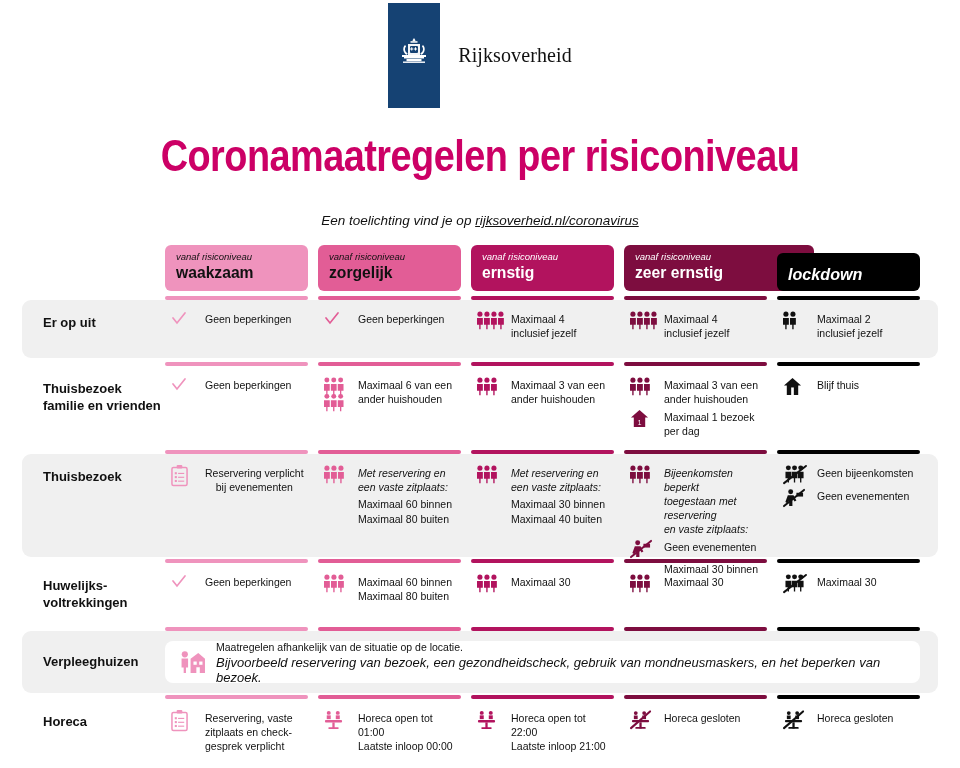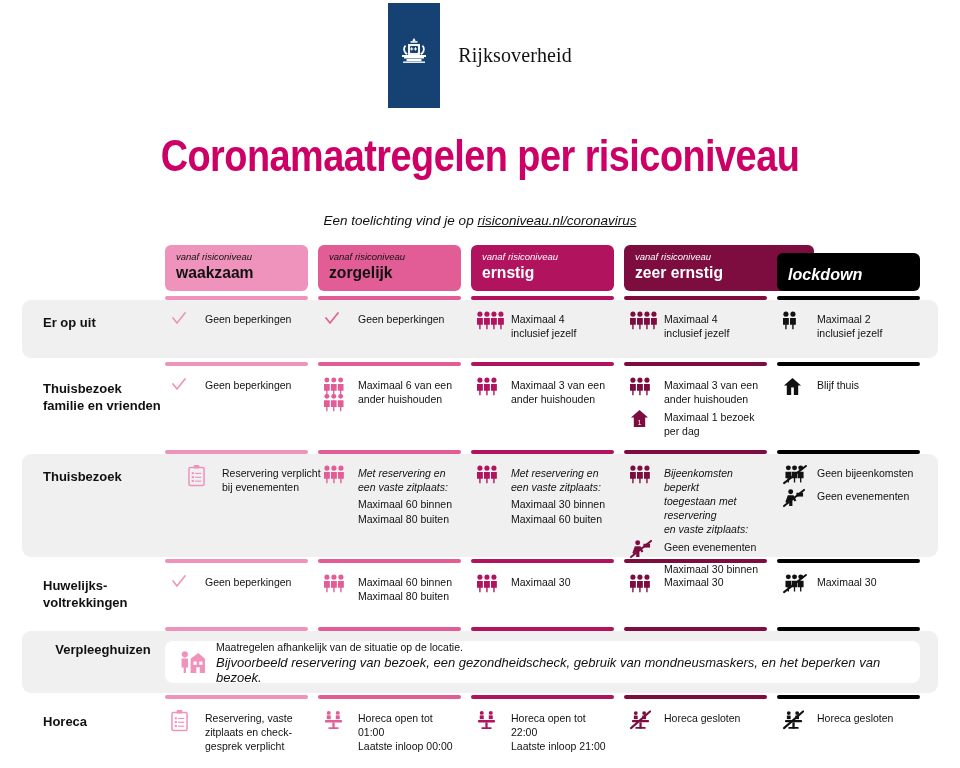--- a/index.html
+++ b/index.html
@@ -108,21 +108,21 @@
             <path d="M17.2 12.3h1v1.1h1.1v1h-1.1v1.1h-1v-1.1h-1.1v-1h1.1zM21 12.3h1v1.1h1.1v1H22v1.1h-1v-1.1h-1.1v-1H21z"></path>
           </g>
         </svg>
       </div>
       <div class="logo-text">Rijksoverheid</div>
     </div>
   </div>
 
   <div class="title">Coronamaatregelen per risiconiveau</div>
   <div class="subtitle">
-    <span>Een toelichting vind je op </span><span class="lnk">risiconiveau.nl/coronavirus</span>
+    <span>Een toelichting vind je op </span><span class="lnk">rijksoverheid.nl/coronavirus</span>
   </div>
 
   <div class="grid" id="grid">
       <div class="colhead" style="left: 165px; width: 143px; background: rgb(239, 147, 189);">
         <span class="pre">vanaf risiconiveau</span>
         <span class="lvl">waakzaam</span>
       </div>
       <div class="colhead" style="left: 318px; width: 143px; background: rgb(226, 93, 150);">
         <span class="pre">vanaf risiconiveau</span>
         <span class="lvl">zorgelijk</span>
@@ -303,21 +303,21 @@
           <span class="tx">Blijf thuis</span>
         </div>
       </div>
       <div class="rowband" style="top: 209px; height: 103px; background: rgb(240, 240, 240);"></div>
       <div class="rowlabel" style="top: 223px; white-space: pre-line;">Thuisbezoek</div>
       <div class="rule" style="left: 165px; width: 143px; top: 205px; background: rgb(239, 147, 189);"></div>
       <div class="rule" style="left: 318px; width: 143px; top: 205px; background: rgb(226, 93, 150);"></div>
       <div class="rule" style="left: 471px; width: 143px; top: 205px; background: rgb(178, 19, 94);"></div>
       <div class="rule" style="left: 624px; width: 143px; top: 205px; background: rgb(125, 13, 63);"></div>
       <div class="rule" style="left: 777px; width: 143px; top: 205px; background: rgb(0, 0, 0);"></div>
-      <div class="cell" style="left: 188px; width: 137px; top: 220px;">
+      <div class="cell" style="left: 171px; width: 137px; top: 220px; text-align: center;">
         <div class="item">
           <span class="ic">
             <svg width="17" height="21" viewBox="0 0 18 22">
               <rect x="1" y="2.5" width="16" height="19" rx="1.6" fill="none" stroke="#ef93bd" stroke-width="1.6"></rect>
               <rect x="6" y="0" width="6" height="3.6" rx="1" fill="#ef93bd"></rect>
               <g fill="#ef93bd">
                 <rect x="4" y="7.5" width="2.2" height="2.2"></rect>
                 <rect x="7.5" y="8.2" width="6.5" height="1.2"></rect>
                 <rect x="4" y="11.6" width="2.2" height="2.2"></rect>
                 <rect x="7.5" y="12.3" width="6.5" height="1.2"></rect>
@@ -354,21 +354,21 @@
               <path d="M0, 7 h6 v7 h-2.3 v4.5 h-1.4 v-4.5 h-2.3 z" fill="#b2135e"></path>
               <circle cx="10.2" cy="3" r="2.6" fill="#b2135e"></circle>
               <path d="M7.2, 7 h6 v7 h-2.3 v4.5 h-1.4 v-4.5 h-2.3 z" fill="#b2135e"></path>
               <circle cx="17.4" cy="3" r="2.6" fill="#b2135e"></circle>
               <path d="M14.4, 7 h6 v7 h-2.3 v4.5 h-1.4 v-4.5 h-2.3 z" fill="#b2135e"></path>
             </svg>
           </span>
           <span class="tx it">Met reservering en<br>een vaste zitplaats:</span>
         </div>
         <div class="sub">Maximaal 30 binnen</div>
-        <div class="sub">Maximaal 60 buiten</div>
+        <div class="sub">Maximaal 40 buiten</div>
       </div>
       <div class="cell" style="left: 630px; width: 137px; top: 220px;">
         <div class="item">
           <span class="ic">
             <svg width="22" height="16" viewBox="0 0 22.6 16">
               <circle cx="3" cy="3" r="2.6" fill="#7d0d3f"></circle>
               <path d="M0, 7 h6 v7 h-2.3 v4.5 h-1.4 v-4.5 h-2.3 z" fill="#7d0d3f"></path>
               <circle cx="10.2" cy="3" r="2.6" fill="#7d0d3f"></circle>
               <path d="M7.2, 7 h6 v7 h-2.3 v4.5 h-1.4 v-4.5 h-2.3 z" fill="#7d0d3f"></path>
               <circle cx="17.4" cy="3" r="2.6" fill="#7d0d3f"></circle>
@@ -497,21 +497,21 @@
                 <circle cx="18.5" cy="3" r="2.6" fill="#111111"></circle>
                 <path d="M15.5, 7 h6 v7 h-2.3 v4.5 h-1.4 v-4.5 h-2.3 z" fill="#111111"></path>
               </g>
               <path d="M1 19 L24 1" stroke="#111111" stroke-width="2.1" stroke-linecap="round"></path>
             </svg>
           </span>
           <span class="tx">Maximaal 30</span>
         </div>
       </div>
       <div class="rowband" style="top: 386px; height: 62px; background: rgb(240, 240, 240);"></div>
-      <div class="rowlabel" style="top: 396px; white-space: pre-line; text-align: center;">Verpleeghuizen</div>
+      <div class="rowlabel" style="top: 408px; white-space: pre-line;">Verpleeghuizen</div>
       <div class="rule" style="left: 165px; width: 143px; top: 382px; background: rgb(239, 147, 189);"></div>
       <div class="rule" style="left: 318px; width: 143px; top: 382px; background: rgb(226, 93, 150);"></div>
       <div class="rule" style="left: 471px; width: 143px; top: 382px; background: rgb(178, 19, 94);"></div>
       <div class="rule" style="left: 624px; width: 143px; top: 382px; background: rgb(125, 13, 63);"></div>
       <div class="rule" style="left: 777px; width: 143px; top: 382px; background: rgb(0, 0, 0);"></div>
       <div class="wide-card" style="left: 165px; top: 396px; width: 755px; height: 42px;">
         <span>
           <svg width="27" height="24" viewBox="0 0 28 25">
             <g fill="#ef93bd">
               <circle cx="6" cy="4.5" r="3.2"></circle>

